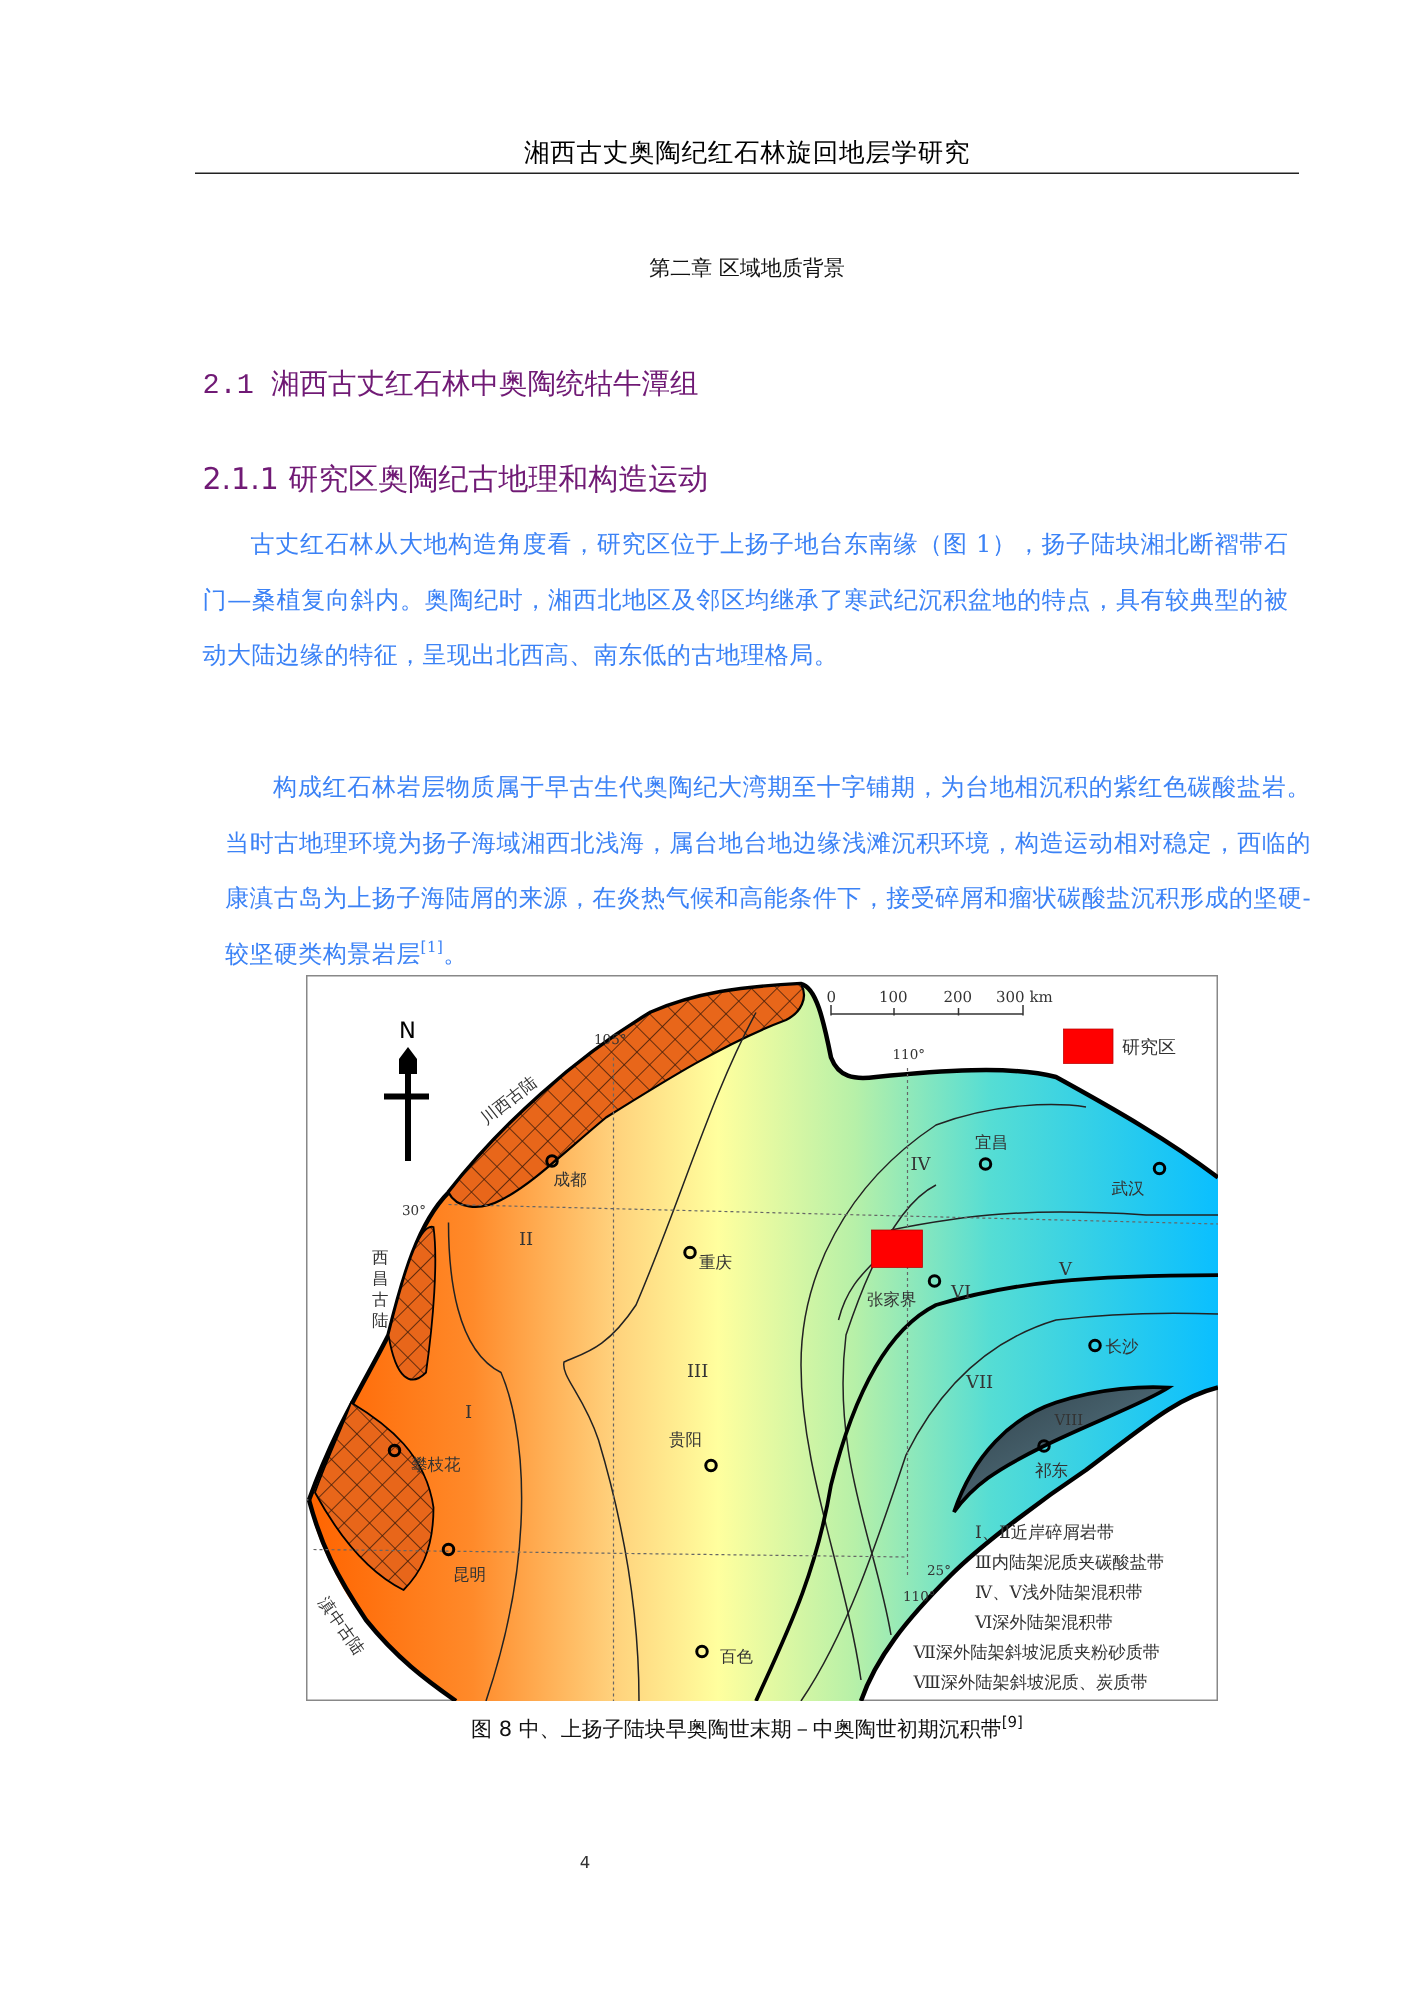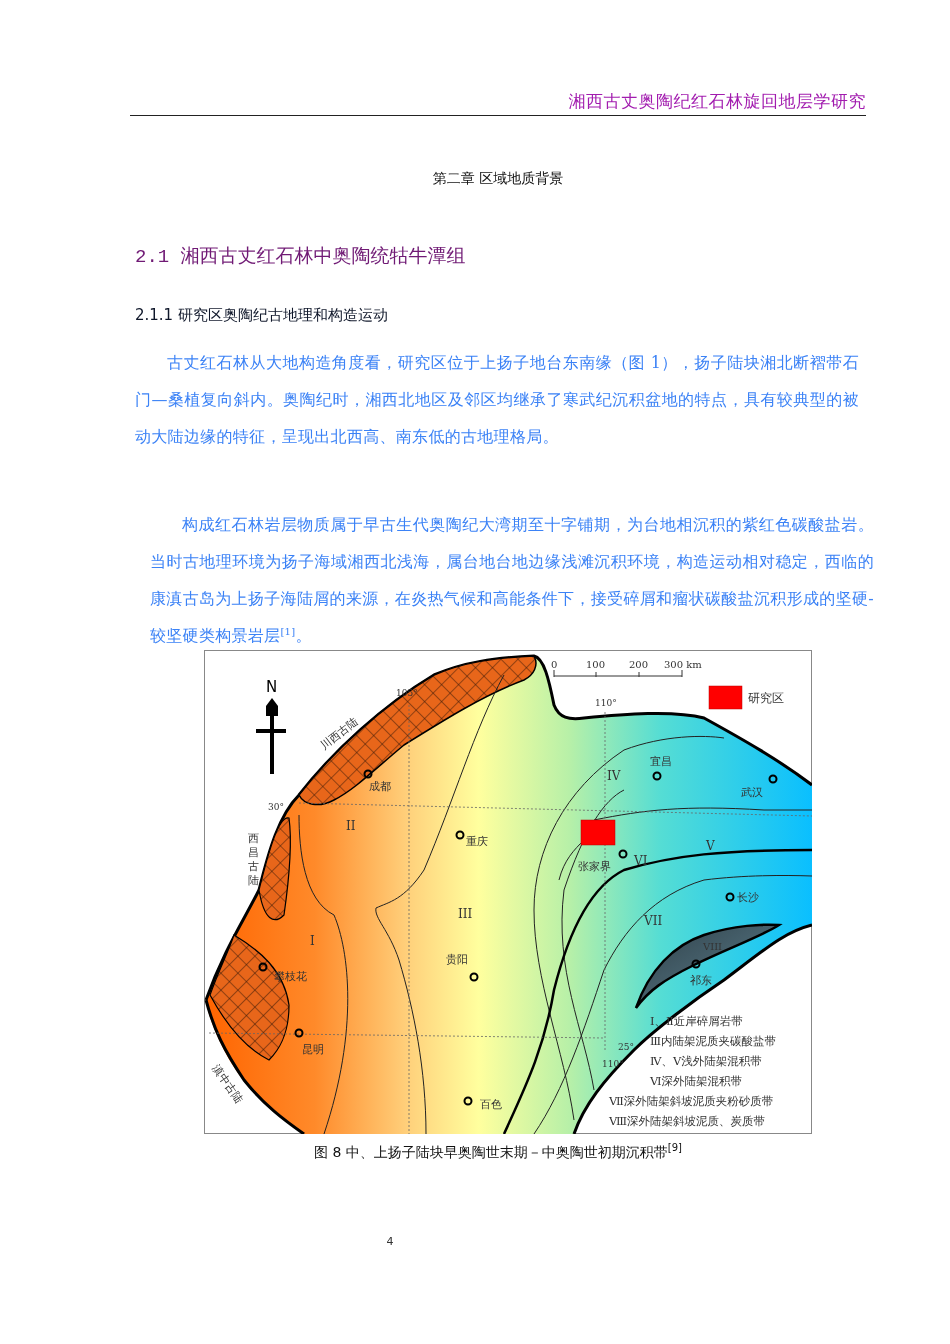--- a/index.html
+++ b/index.html
@@ -1,33 +1,33 @@
 <!DOCTYPE html>
 <html><head>
   <meta charset="utf-8">
   <style>
     html, body { margin: 0; padding: 0; background: #ffffff; }
     body { width: 950px; height: 1344px; position: relative; overflow: hidden; color: #111; }
     .running-header {
       position: absolute; left: 130px; top: 90px; width: 736px;
-      text-align: right; font-family: "DejaVu Serif", serif; font-size: 17px; color: #a21caf;
+      text-align: center; font-family: "DejaVu Serif", serif; font-size: 17px; color: #000000;
       letter-spacing: 0.5px;
     }
     .header-rule { position: absolute; left: 130px; top: 115px; width: 736px; height: 0; border-top: 1.5px solid #222; }
     .chapter-title {
       position: absolute; left: 130px; top: 170px; width: 736px; text-align: center;
       font-family: "DejaVu Sans", sans-serif; font-size: 14px; color: #111; font-weight: normal;
     }
     .section-title {
       position: absolute; left: 135px; top: 243px;
       font-family: Liberation Mono, monospace; font-size: 19px; color: #701a75;
     }
     .subsection-title {
       position: absolute; left: 135px; top: 306px;
-      font-family: "DejaVu Sans", sans-serif; font-size: 15px; color: #0f172a;
+      font-family: "DejaVu Sans", sans-serif; font-size: 20px; color: #701a75;
     }
     .paragraph {
       position: absolute; left: 135px; width: 724px;
       font-family: "DejaVu Serif", serif; font-size: 16px; line-height: 37px; color: #3b82f6;
       text-indent: 2em; text-align: justify; letter-spacing: 0.3px;
     }
     .p1 { top: 344px; }
     .p2 { top: 491px; }
     sup { font-size: 10px; line-height: 0; vertical-align: super; }
     .figure { position: absolute; left: 204px; top: 650px; width: 608px; height: 484px; }

